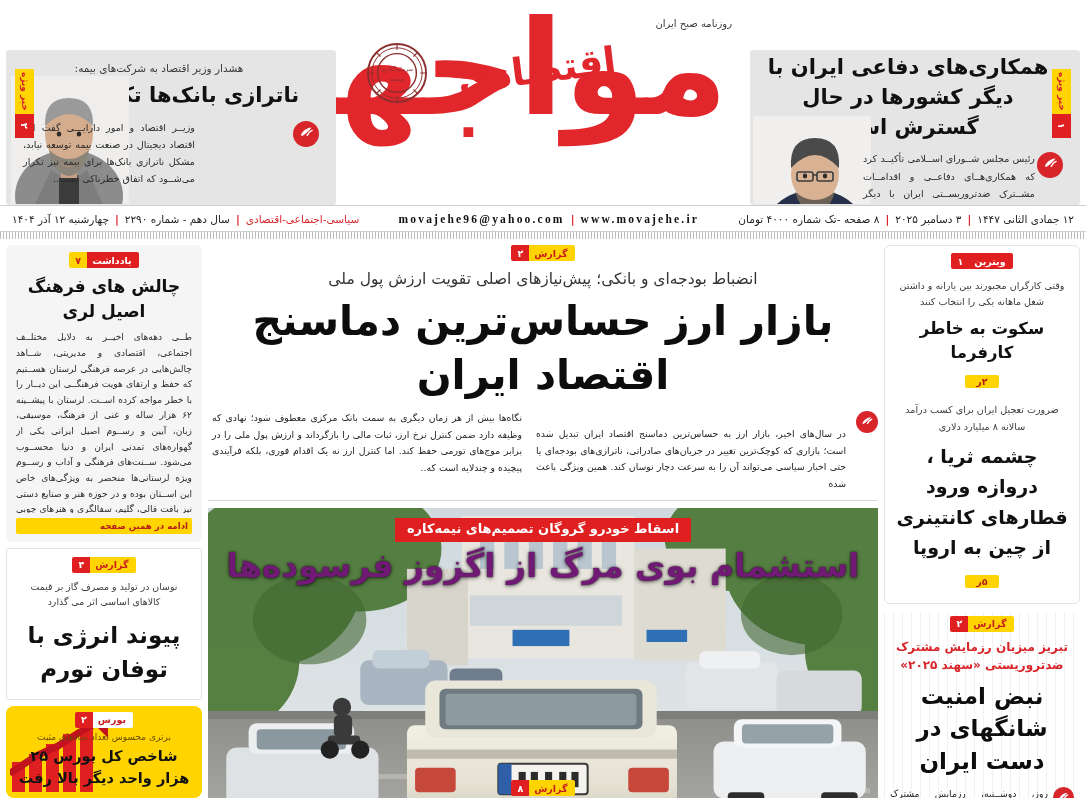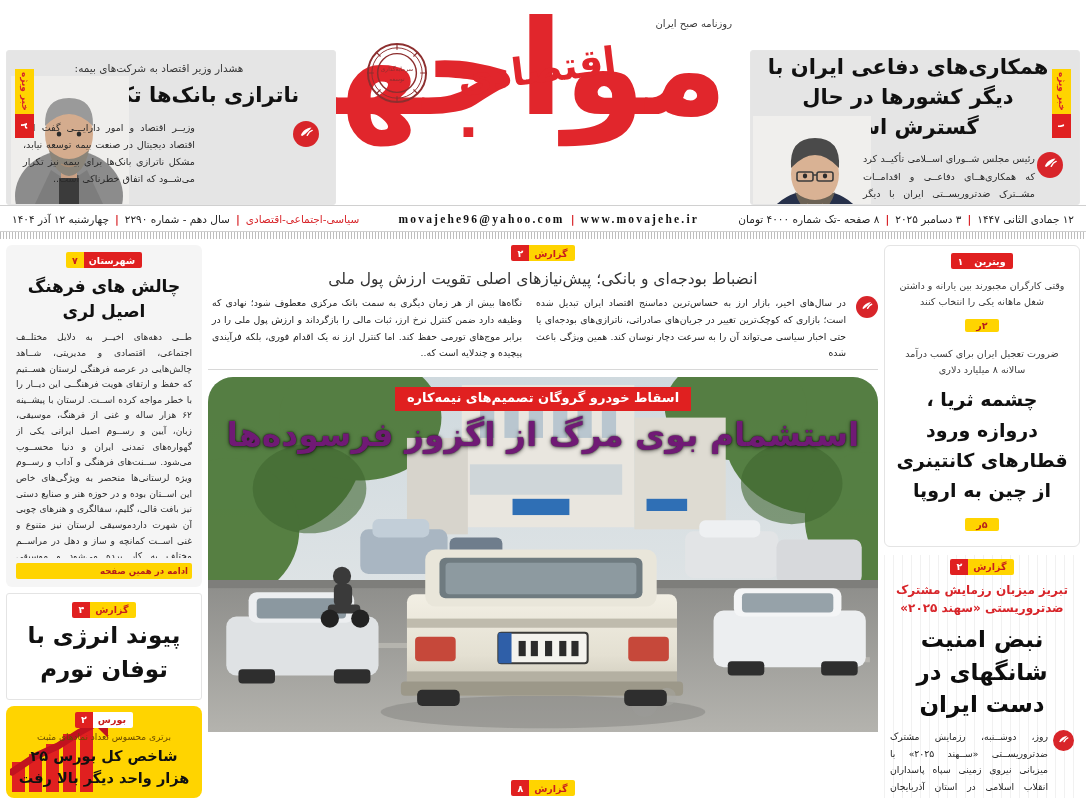--- a/index.html
+++ b/index.html
@@ -311,30 +311,29 @@
     position: relative;
   }
   .mid-lead > div { flex: 1; }
   .mid-lead .bullet2 {
     position: absolute; right: 0; top: 1px;
     width: 22px; height: 22px; border-radius: 50%;
     background: #d8252a; color: #fff; font-size: 14px; font-weight: bold;
     display: flex; align-items: center; justify-content: center;
     line-height: 1; padding-bottom: 2px;
   }
-  .mid-lead .col-a { padding-right: 28px; }
+  .mid-lead .col-a { padding-right: 28px; margin-top: 16px; }
 
   
   .photo-wrap {
     position: relative;
     flex: 1;
     margin-top: 7px;
     overflow: hidden;
     min-height: 0;
-    border-radius: 25px;
   }
   .photo-canvas { position: absolute; inset: 0; }
   .photo-kicker {
     position: absolute;
     top: 10px; left: 0; right: 0;
     display: flex; justify-content: center;
     z-index: 5;
   }
   .photo-kicker span {
     background: #e02020; color: #fff;
@@ -543,20 +542,21 @@
     <div class="col-right">
 
       <div class="vitrin-card">
         <div class="badge-center">
           <div class="badge">
             <span class="b-name">ویترین</span>
             <span class="b-num red">۱</span>
           </div>
         </div>
         <div class="vc-kick">وقتی کارگران مجبورند بین یارانه و داشتن شغل ماهانه یکی را انتخاب کنند</div>
+        <div class="vc-head1">سکوت به خاطر کارفرما</div>
         <div class="pagetag">
           <span>۲ر</span>
         </div>
         <div class="vc-kick">ضرورت  تعجیل  ایران برای کسب درآمد سالانه ۸ میلیارد دلاری</div>
         <div class="vc-head2">چشمه ثریا ، دروازه ورود قطارهای کانتینری از چین به اروپا</div>
         <div class="pagetag">
           <span>۵ر</span>
         </div>
       </div>
 
@@ -582,20 +582,21 @@
     </div>
 
     <div class="col-mid">
       <div class="badge-center">
         <div class="badge">
           <span class="b-name yellow">گزارش</span>
           <span class="b-num red">۲</span>
         </div>
       </div>
       <div class="mid-kicker">انضباط بودجه‌ای و بانکی؛ پیش‌نیازهای اصلی تقویت ارزش پول ملی</div>
+      <div class="mid-head">بازار ارز حساس‌ترین دماسنج اقتصاد ایران</div>
       <div class="mid-lead">
         <div class="bullet2">
           <svg width="14" height="14" viewBox="0 0 24 24" aria-hidden="true">
             <path d="M4 16 C7 9, 12 6, 19 5 C16 9, 12 13, 6 17 Z" fill="#ffffff"></path>
             <path d="M13 16 C15 12, 17 10, 20 9" stroke="#ffffff" stroke-width="2.5" fill="none" stroke-linecap="round"></path>
           </svg>
         </div>
         <div class="col-a">در سال‌های اخیر، بازار ارز به حساس‌ترین دماسنج اقتصاد ایران تبدیل شده است؛ بازاری که کوچک‌ترین تغییر در جریان‌های صادراتی، ناترازی‌های بودجه‌ای یا حتی اخبار سیاسی می‌تواند آن را به سرعت دچار نوسان کند. همین ویژگی باعث شده</div>
         <div>نگاه‌ها بیش از هر زمان دیگری به سمت بانک مرکزی معطوف شود؛ نهادی که وظیفه دارد ضمن کنترل نرخ ارز، ثبات مالی را بازگرداند و ارزش پول ملی را در برابر موج‌های تورمی حفظ کند. اما کنترل ارز نه یک اقدام فوری، بلکه فرآیندی پیچیده و چندلایه است که..</div>
       </div>
@@ -727,36 +728,37 @@
           </div>
         </div>
       </div>
     </div>
 
     <div class="col-left">
 
       <div class="note-card">
         <div class="badge-center">
           <div class="badge">
-            <span class="b-name">شهرستان</span>
+            <span class="b-name">یادداشت</span>
             <span class="b-num">۷</span>
           </div>
         </div>
         <div class="nhead">چالش های فرهنگ اصیل لری</div>
         <div class="ntext">طــی دهه‌های اخیــر به دلایل مختلــف اجتماعی، اقتصادی و مدیریتی، شــاهد چالش‌هایی در عرصه فرهنگی لرستان هســتیم که حفظ و ارتقای هویت فرهنگــی این دیــار را با خطر مواجه کرده اســت. لرستان با پیشــینه ۶۲ هزار ساله و غنی از فرهنگ، موسیقی، زبان، آیین و رســوم اصیل ایرانی یکی از گهواره‌های تمدنی ایران و دنیا محســوب می‌شود. ســنت‌های فرهنگی و آداب و رســوم ویژه لرستانی‌ها منحصر به ویژگی‌های خاص این اســتان بوده و در حوزه هنر و صنایع دستی نیز بافت قالی، گلیم، سفالگری و هنرهای چوبی آن شهرت داردموسیقی لرستان نیز متنوع و غنی اســت کمانچه و ساز و دهل در مراســم مختلف به کار برده می‌شود و موسیقی فولکلوریــک این منطقه جاذبه‌های خاص خود را دارد..</div>
         <div class="note-foot">ادامه در همین صفحه</div>
       </div>
 
       <div class="plain-card">
         <div class="badge-center">
           <div class="badge">
             <span class="b-name yellow">گزارش</span>
             <span class="b-num red">۴</span>
           </div>
         </div>
+        <div class="pk">نوسان در تولید و مصرف گاز بر قیمت کالاهای اساسی  اثر می گذارد</div>
         <div class="ph">پیوند انرژی با توفان تورم</div>
       </div>
 
       <div class="bourse">
         <svg class="chartart" width="104" height="78" viewBox="0 0 104 78" aria-hidden="true">
           <g fill="#e02020">
             <rect x="2" y="46" width="13" height="30"></rect>
             <rect x="19" y="38" width="13" height="38"></rect>
             <rect x="36" y="28" width="13" height="48"></rect>
             <rect x="53" y="18" width="13" height="58"></rect>

